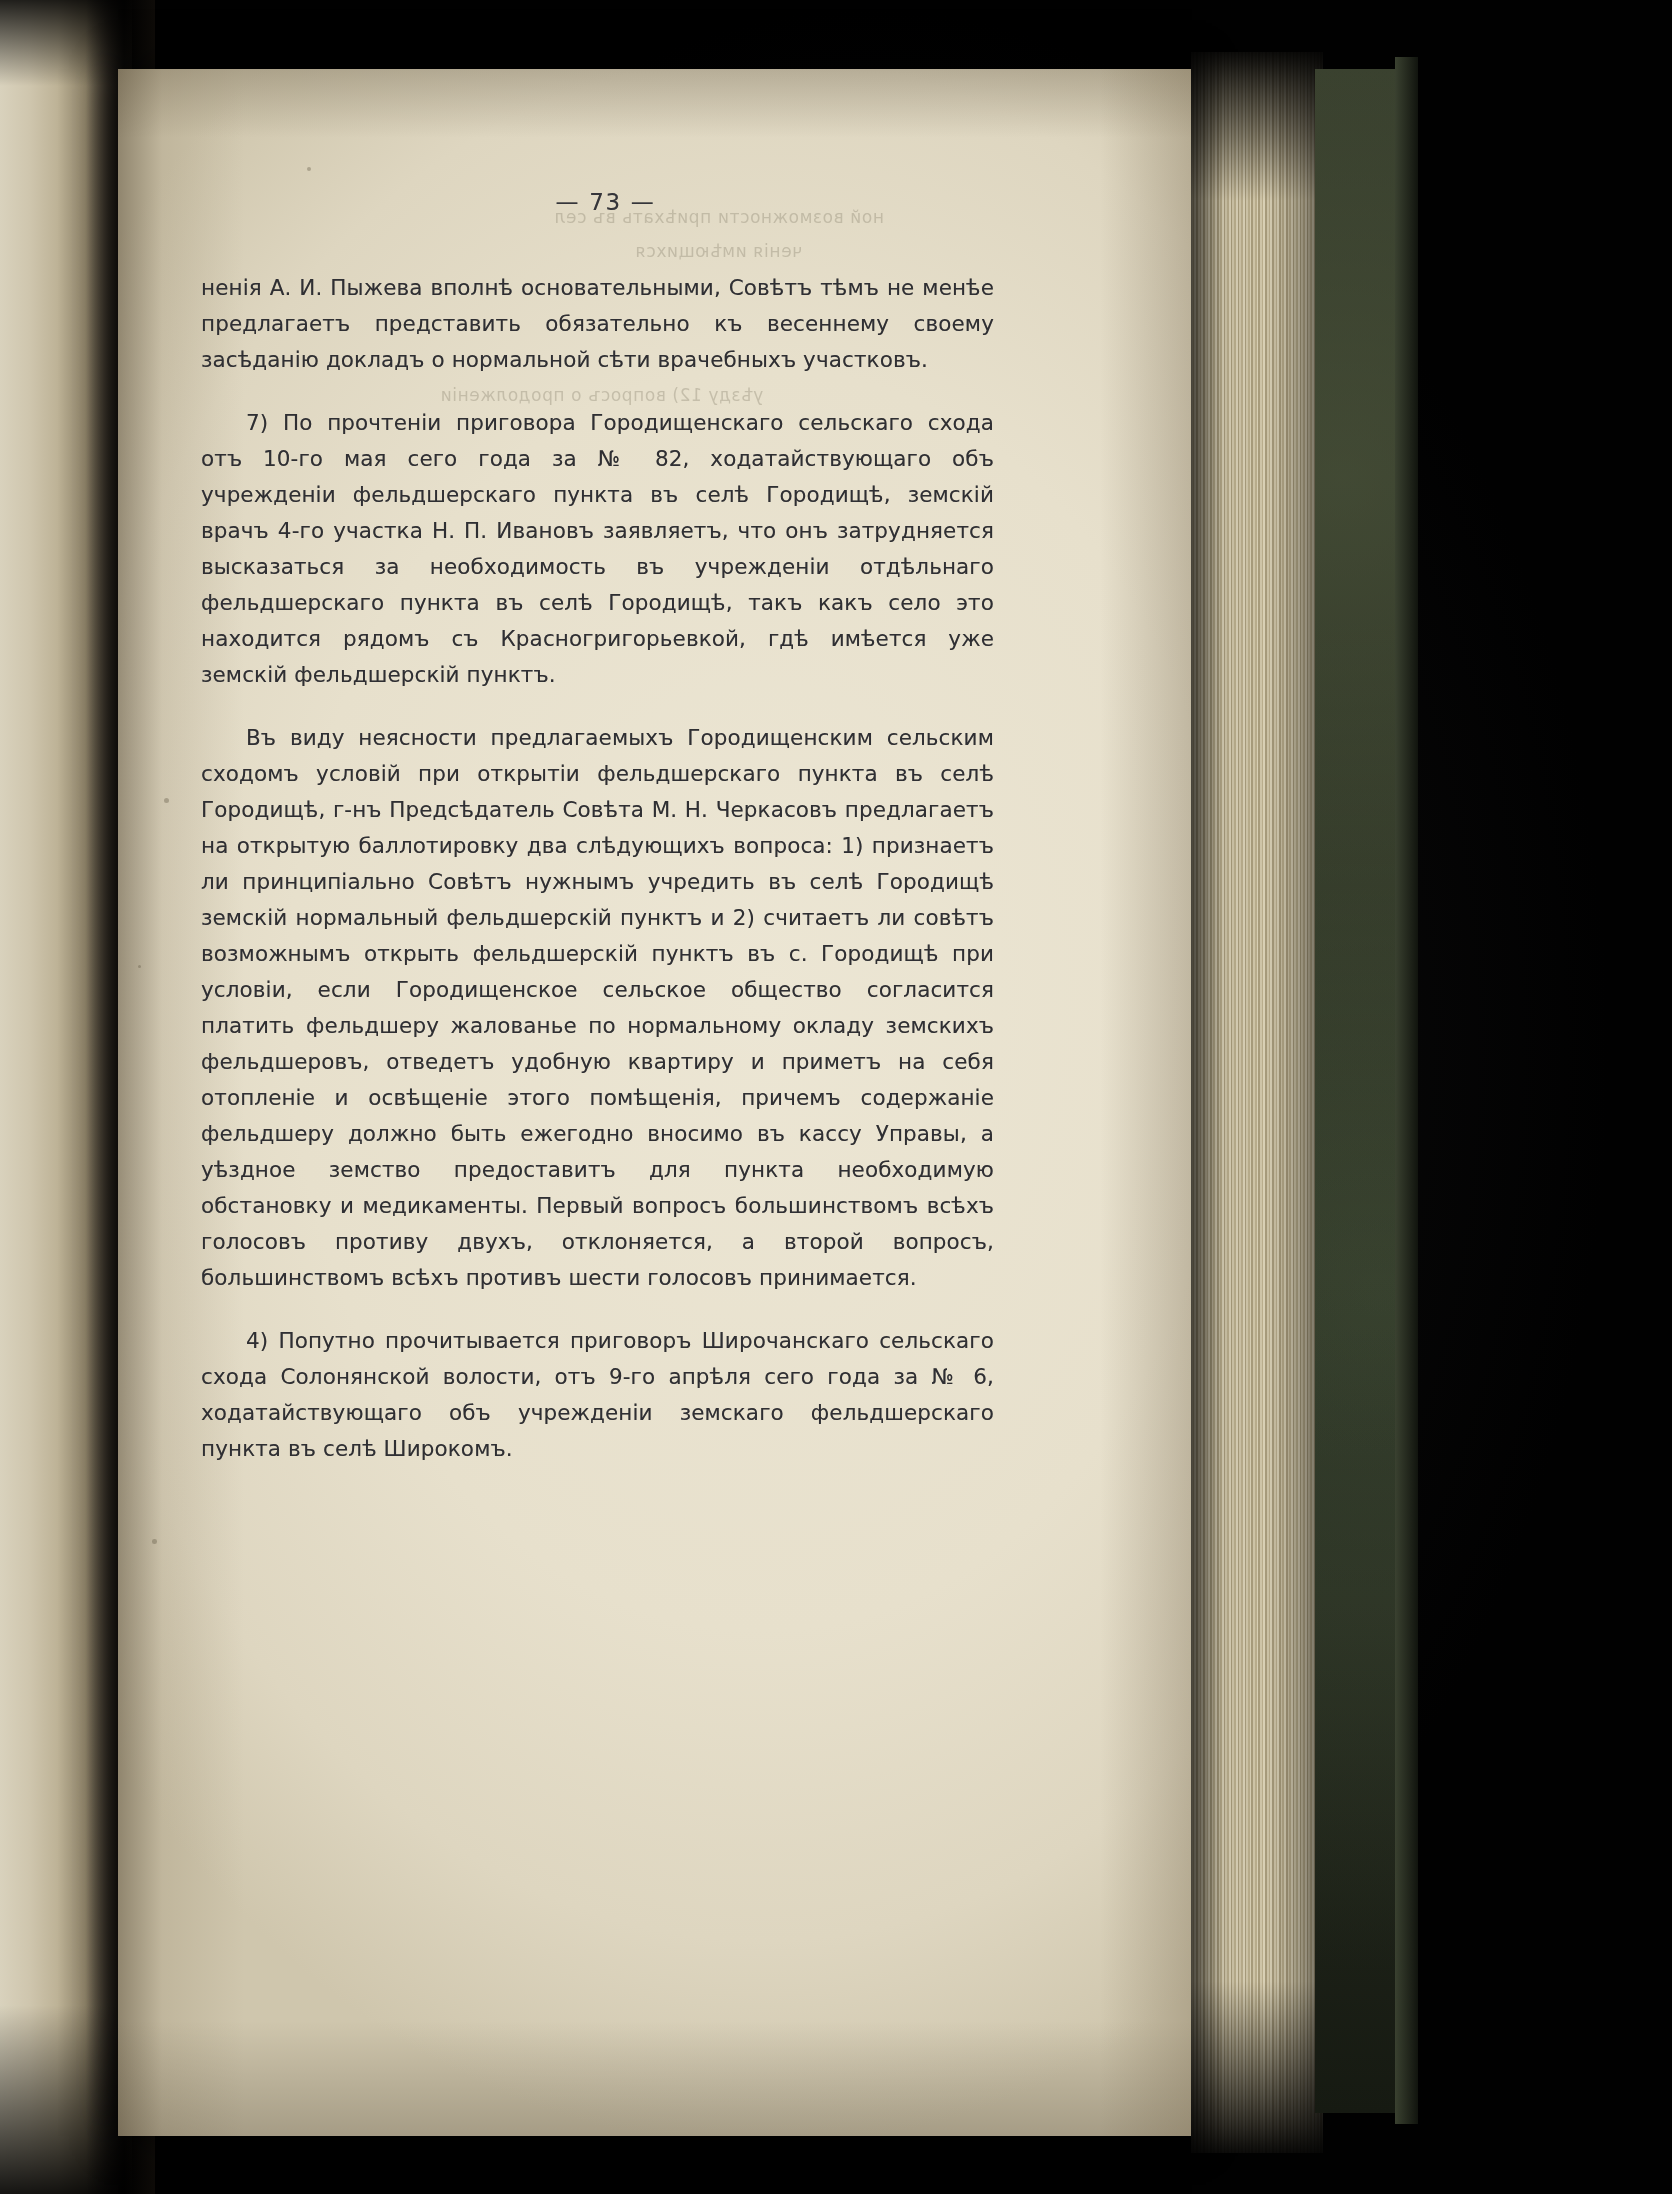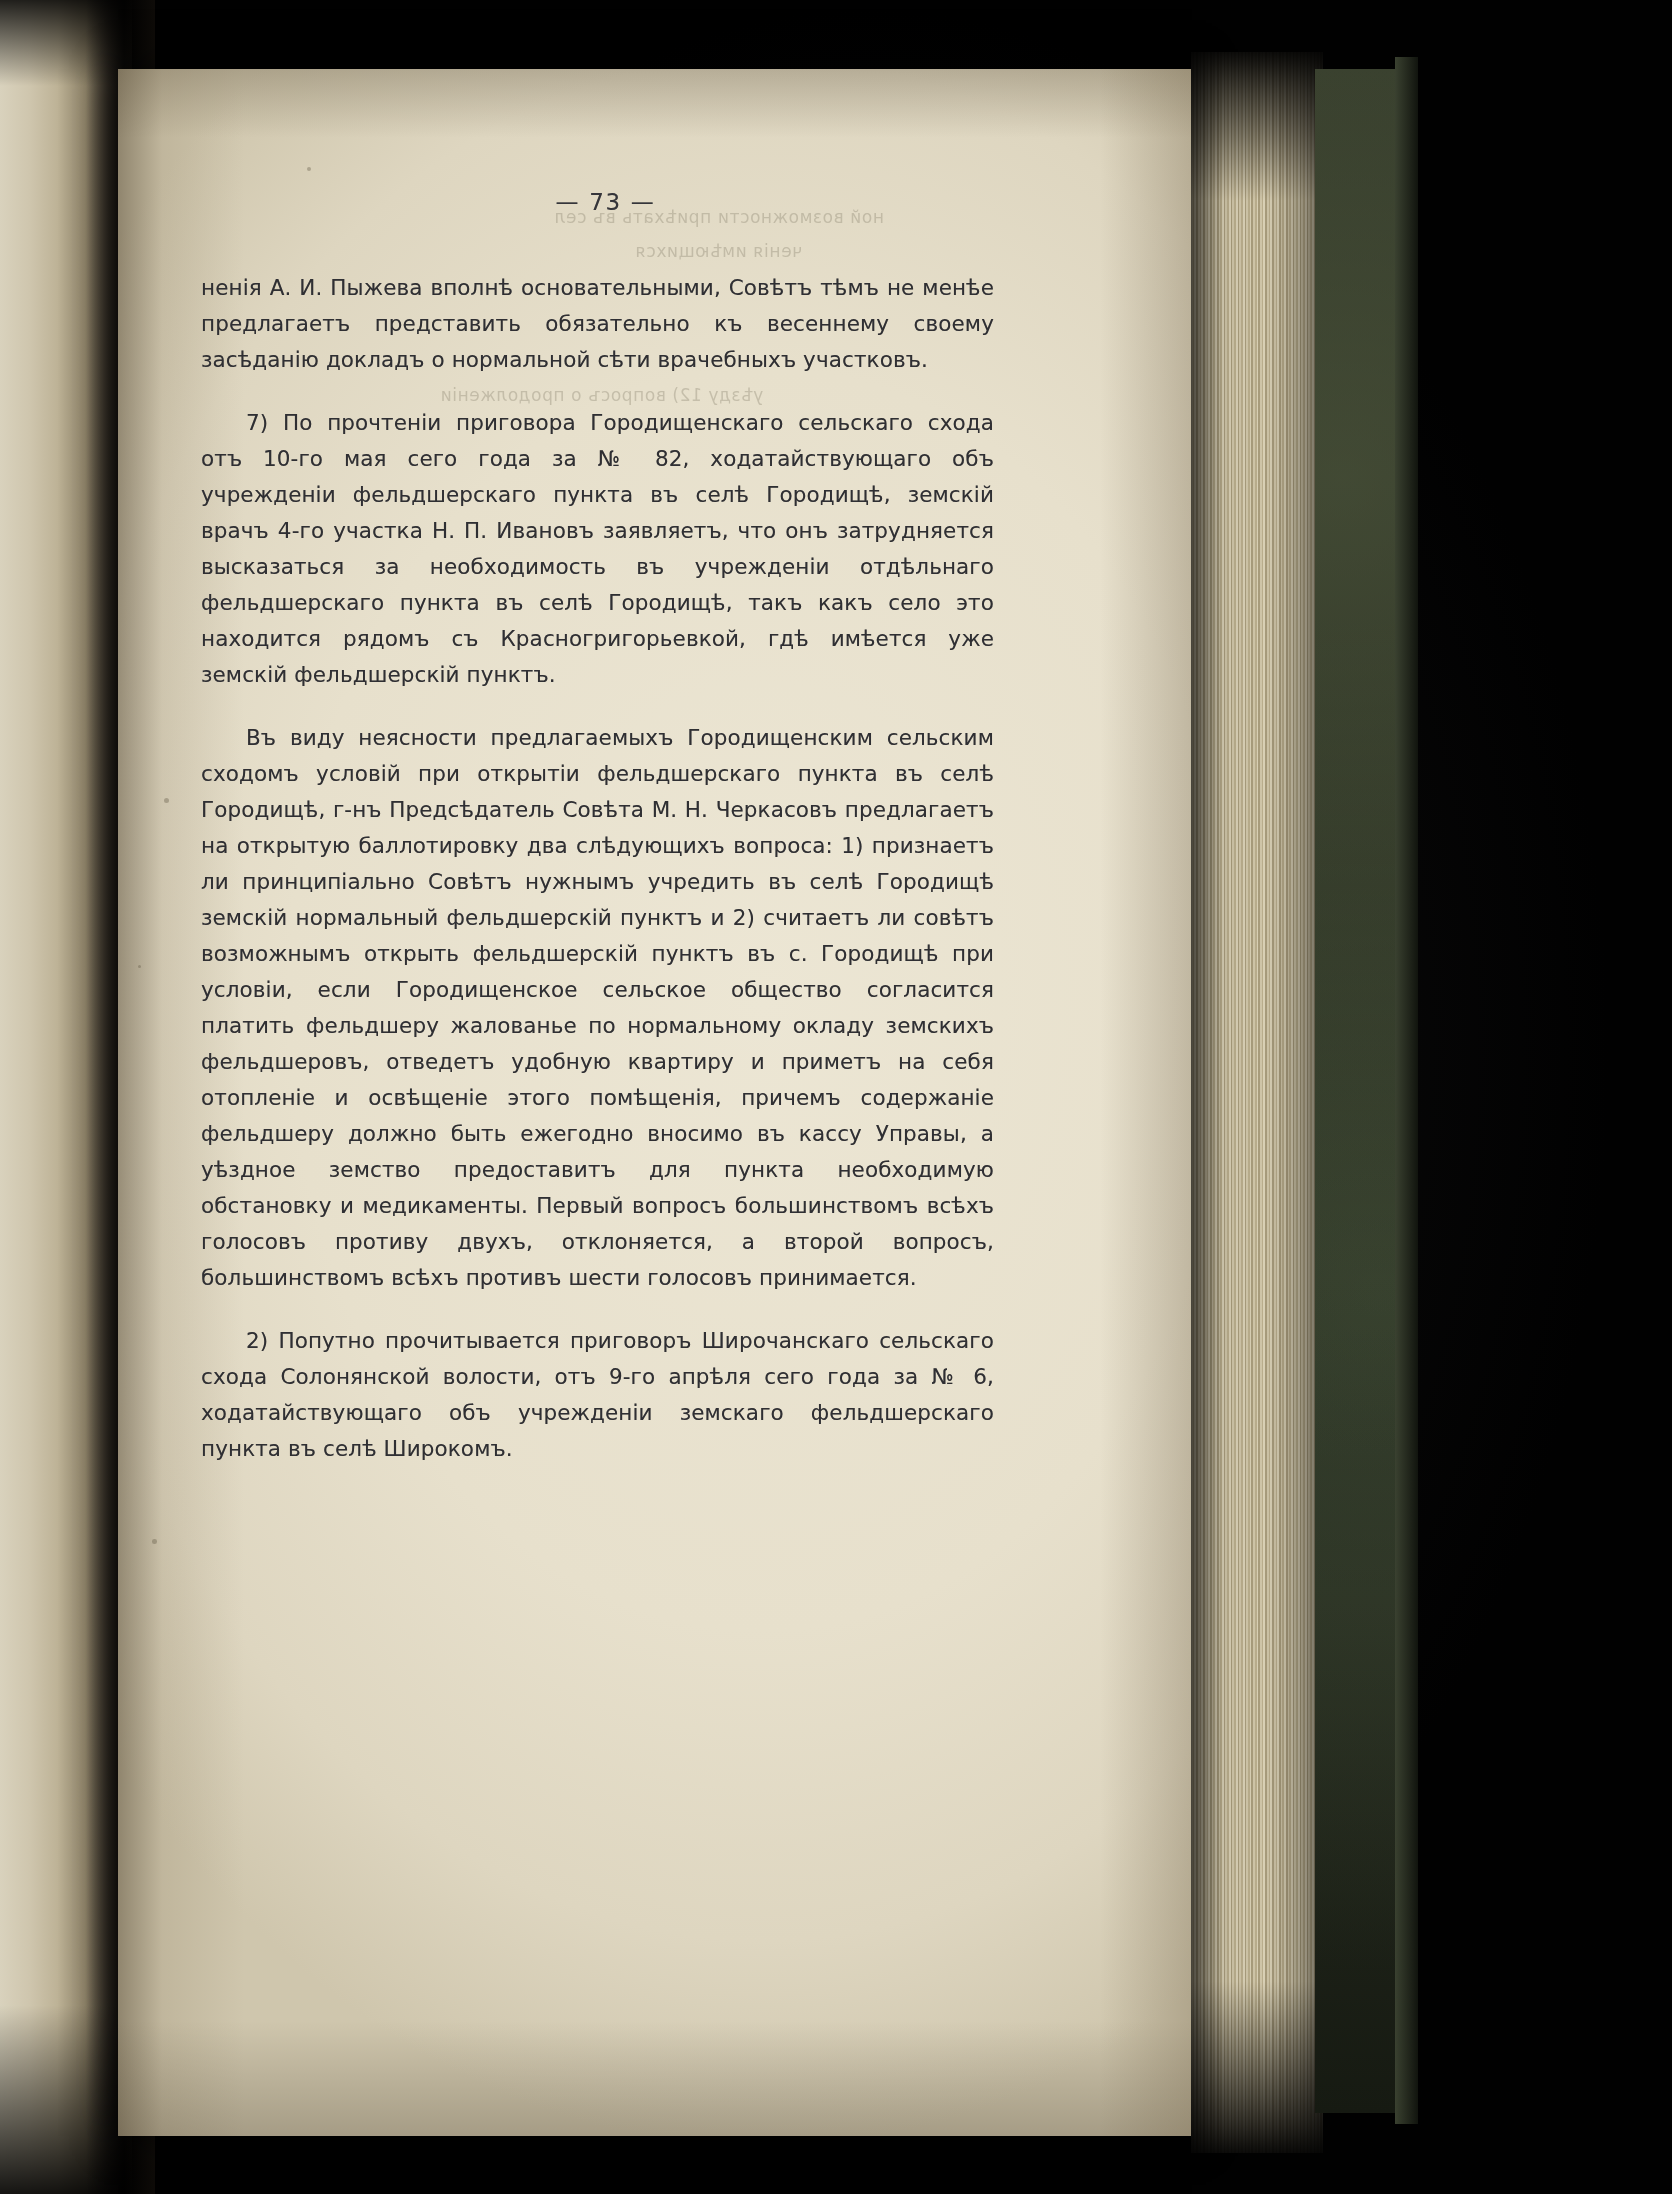--- a/index.html
+++ b/index.html
@@ -251,17 +251,17 @@
   </div>
   <div class="cover-band"></div>
   <div class="cover-edge"></div>
 
   <div class="content">
     <div class="folio">— 73 —</div>
 
     <p class="para">ненія А. И. Пыжева вполнѣ основательными, Совѣтъ тѣмъ не менѣе предлагаетъ представить обязательно къ весеннему своему засѣданію докладъ о нормальной сѣти врачебныхъ участковъ.</p>
     <p class="para indent">7) По прочтеніи приговора Городищенскаго сельскаго схода отъ 10-го мая сего года за № 82, ходатайствующаго объ учрежденіи фельдшерскаго пункта въ селѣ Городищѣ, земскій врачъ 4-го участка Н. П. Ивановъ заявляетъ, что онъ затрудняется высказаться за необходимость въ учрежденіи отдѣльнаго фельдшерскаго пункта въ селѣ Городищѣ, такъ какъ село это находится рядомъ съ Красногригорьевкой, гдѣ имѣется уже земскій фельдшерскій пунктъ.</p>
     <p class="para indent">Въ виду неясности предлагаемыхъ Городищенским сельским сходомъ условій при открытіи фельдшерскаго пункта въ селѣ Городищѣ, г-нъ Предсѣдатель Совѣта М. Н. Черкасовъ предлагаетъ на открытую баллотировку два слѣдующихъ вопроса: 1) признаетъ ли принципіально Совѣтъ нужнымъ учредить въ селѣ Городищѣ земскій нормальный фельдшерскій пунктъ и 2) считаетъ ли совѣтъ возможнымъ открыть фельдшерскій пунктъ въ с. Городищѣ при условіи, если Городищенское сельское общество согласится платить фельдшеру жалованье по нормальному окладу земскихъ фельдшеровъ, отведетъ удобную квартиру и приметъ на себя отопленіе и освѣщеніе этого помѣщенія, причемъ содержаніе фельдшеру должно быть ежегодно вносимо въ кассу Управы, а уѣздное земство предоставитъ для пункта необходимую обстановку и медикаменты. Первый вопросъ большинствомъ всѣхъ голосовъ противу двухъ, отклоняется, а второй вопросъ, большинствомъ всѣхъ противъ шести голосовъ принимается.</p>
-    <p class="para indent last">2) Попутно прочитывается приговоръ Широчанскаго сельскаго схода Солонянской волости, отъ 9-го апрѣля сего года за № 6, ходатайствующаго объ учрежденіи земскаго фельдшерскаго пункта въ селѣ Широкомъ.</p>
+    <p class="para indent last">4) Попутно прочитывается приговоръ Широчанскаго сельскаго схода Солонянской волости, отъ 9-го апрѣля сего года за № 6, ходатайствующаго объ учрежденіи земскаго фельдшерскаго пункта въ селѣ Широкомъ.</p>
   </div>
 
 </div>
 
 
 </body></html>

